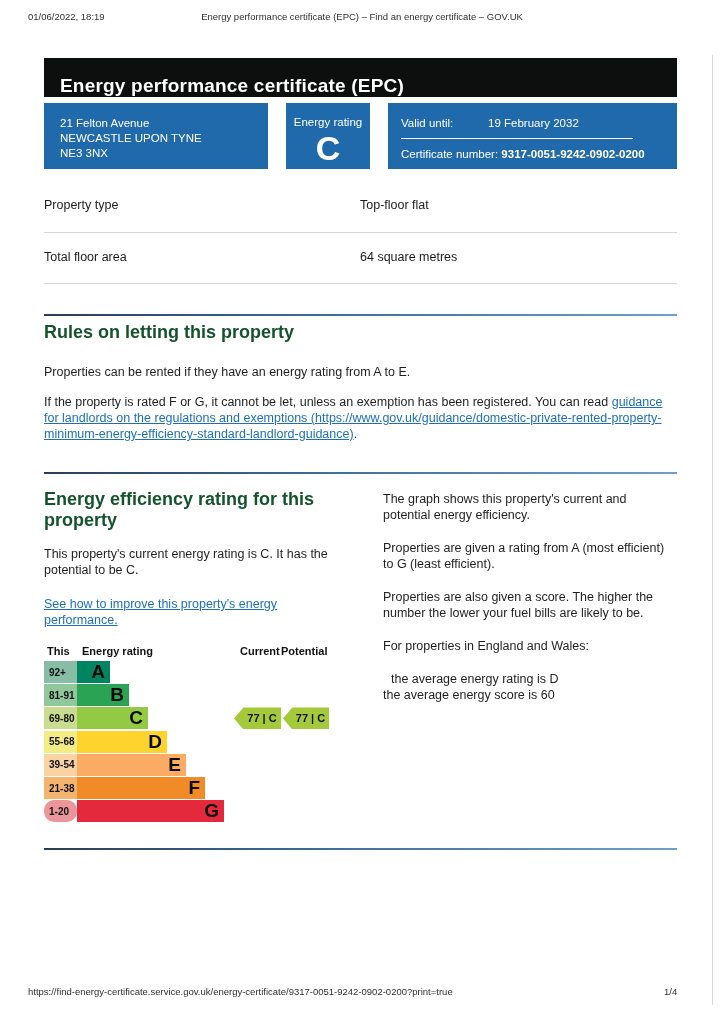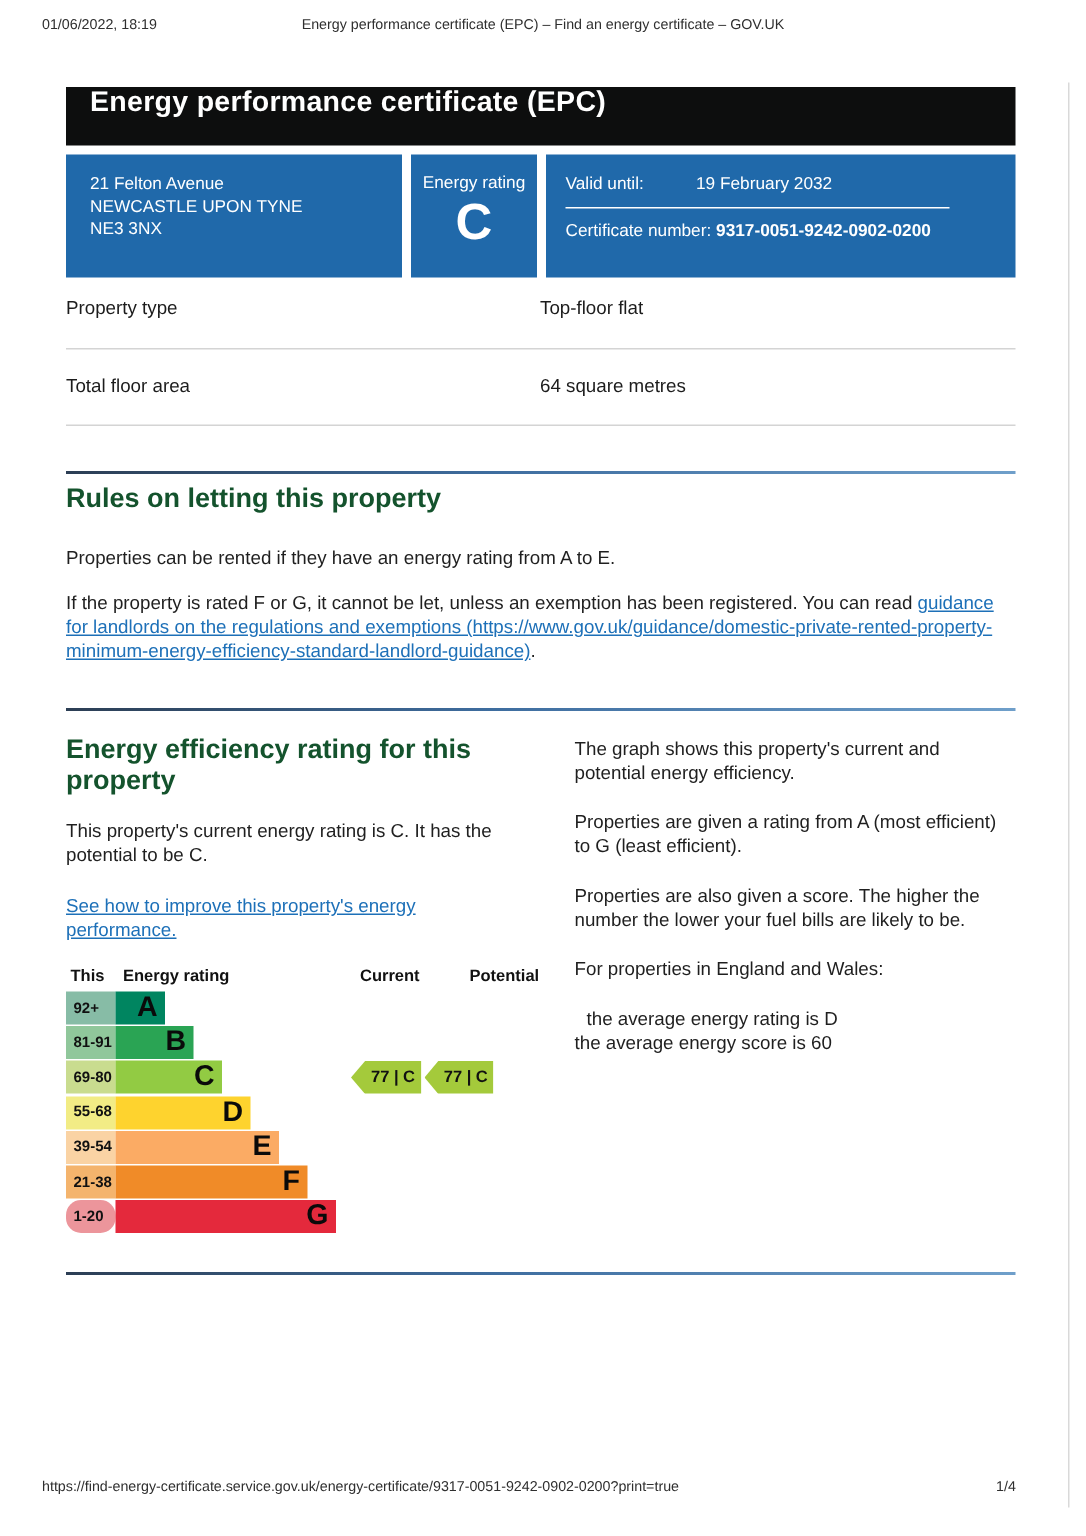--- a/index.html
+++ b/index.html
@@ -9,25 +9,25 @@
 
   
   .print-meta { position:absolute; font-size:9.5px; color:#2f2f2f; }
   .head-datetime { left:28px; top:11px; }
   .head-title { left:0; right:0; top:11px; text-align:center; }
   .foot-url { left:28px; top:986px; }
   .foot-page { left:664px; top:986px; }
 
   
   .banner { position:absolute; left:44px; top:58px; width:633px; height:39px;
-            background:#0d0e0e; color:#ffffff; display:flex; align-items:flex-start; }
+            background:#0d0e0e; color:#ffffff; display:flex; align-items:flex-end; }
   .banner h1 { font-size:19px; font-weight:bold; padding-left:16px; letter-spacing:0.2px; }
 
   
-  .summary { position:absolute; left:44px; top:103px; width:633px; height:82px; display:flex; gap:6px; }
+  .summary { position:absolute; left:44px; top:103px; width:633px; height:66px; display:flex; gap:18px; }
   .bluebox { background:#2069aa; color:#ffffff; }
   .box-address { width:224px; padding:13px 0 0 16px; font-size:11.5px; line-height:15px; }
   .box-rating { width:84px; text-align:center; padding-top:13px; }
   .box-rating .rating-label { font-size:11.5px; }
   .box-rating .rating-letter { font-size:34px; font-weight:bold; line-height:38px; margin-top:1px; }
   .box-valid { flex:1; padding:14px 14px 0 13px; font-size:11.5px; }
   .box-valid .row1 { display:flex; }
   .box-valid .row1 .lbl { width:87px; }
   .box-valid .row1 b { font-weight:normal;text-align:center; }
   .box-valid .vrule { height:1px; background:#ffffff; margin:9px 30px 9px 0; }
@@ -41,21 +41,21 @@
   .rule-strong { position:absolute; left:44px; width:633px; height:2px;
                  background:linear-gradient(90deg,#2c3e54 0%,#3e6d9f 45%,#6f9fca 100%); }
 
   h2.section-heading { position:absolute; font-size:18px; font-weight:bold; color:#14532d; line-height:21px; }
   .body-text { position:absolute; font-size:12.5px; line-height:16px; color:#1f1f1f; }
   a.doc-link { color:#1d70b8; text-decoration:underline; cursor:pointer; }
 
   
   .epc-chart { position:absolute; left:44px; top:645px; width:292px; height:180px; }
   .epc-header { position:absolute; top:0; font-size:11px; font-weight:bold; color:#111; }
-  .hd-score { left:3px; } .hd-rating { left:38px; } .hd-current { left:196px; } .hd-potential { left:237px;margin-left:32px; }
+  .hd-score { left:3px; } .hd-rating { left:38px; } .hd-current { left:196px; } .hd-potential { left:237px; }
   .epc-score { position:absolute; left:0; width:33px; height:22px; font-size:10px; font-weight:bold;
                color:#111; display:flex; align-items:center; padding-left:5px; }
   .epc-bar { position:absolute; left:33px; height:22px; display:flex; align-items:center;
              justify-content:flex-end; padding-right:5px; font-size:19px; font-weight:bold; color:#0a0a0a; }
   .epc-arrow { position:absolute; height:22px; display:flex; align-items:center; justify-content:center;
                padding-left:9px; font-size:11px; font-weight:bold; color:#111;
                clip-path:polygon(0% 50%, 20% 0%, 100% 0%, 100% 100%, 20% 100%); }
 
   
   .page-edge { position:absolute; left:712px; top:55px; width:1px; height:950px; background:#d9d9d9; }

